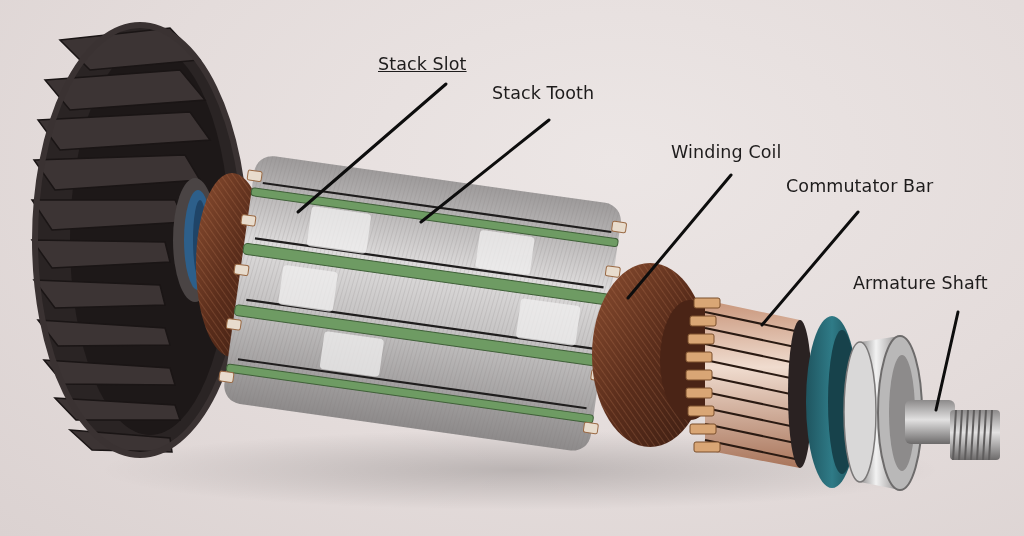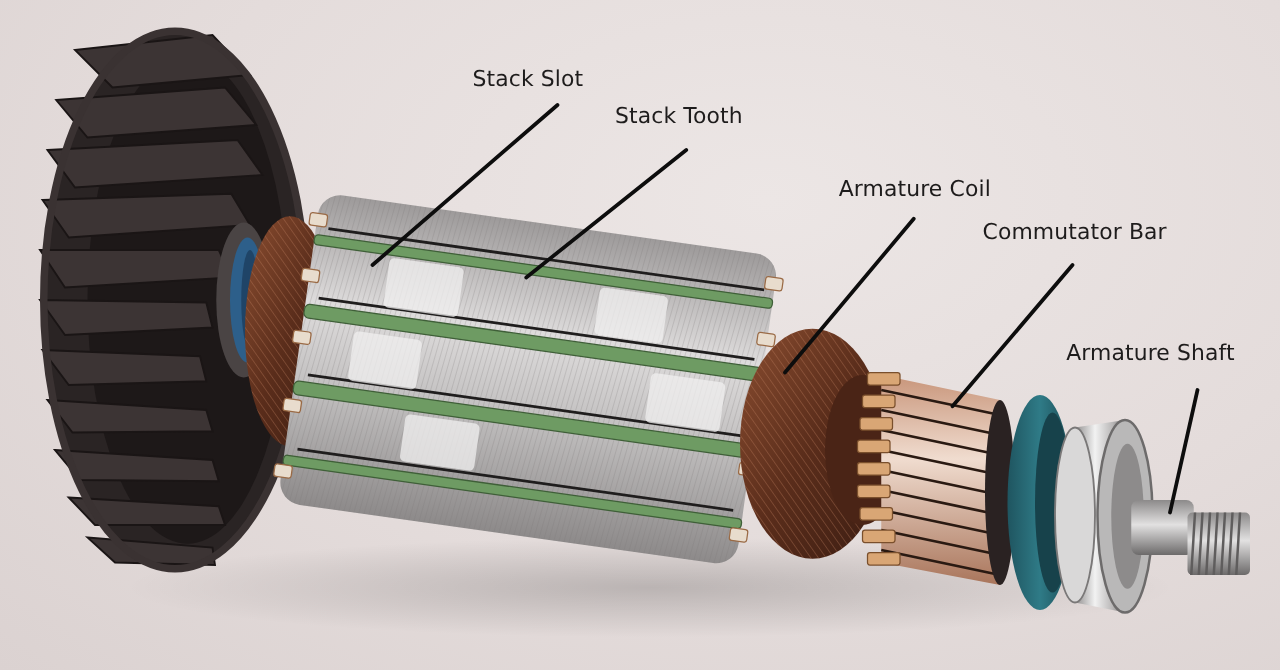--- a/index.html
+++ b/index.html
@@ -208,19 +208,19 @@
 
     <g id="leader-lines" stroke="#0d0d0d" stroke-width="3" stroke-linecap="round">
       <line x1="446" y1="84" x2="298" y2="212" stroke="#0d0d0d"></line>
       <line x1="549" y1="120" x2="421" y2="222" stroke="#0d0d0d"></line>
       <line x1="731" y1="175" x2="628" y2="298" stroke="#0d0d0d"></line>
       <line x1="858" y1="212" x2="762" y2="325" stroke="#0d0d0d"></line>
       <line x1="958" y1="312" x2="936" y2="410" stroke="#0d0d0d"></line>
     </g>
   </svg>
 
-  <div class="callout-label" style="left: 378px; top: 56px; color: rgb(30, 28, 28);">Stack Slot</div>
+  <div class="callout-label" style="left: 378px; top: 56px; color: rgb(30, 28, 28); text-decoration: underline;">Stack Slot</div>
   <div class="callout-label" style="left: 492px; top: 85px; color: rgb(30, 28, 28);">Stack Tooth</div>
-  <div class="callout-label" style="left: 671px; top: 144px; color: rgb(30, 28, 28);">Armature Coil</div>
+  <div class="callout-label" style="left: 671px; top: 144px; color: rgb(30, 28, 28);">Winding Coil</div>
   <div class="callout-label" style="left: 853px; top: 275px; color: rgb(30, 28, 28);">Armature Shaft</div>
   <div class="callout-label" style="left: 786px; top: 178px; color: rgb(30, 28, 28);">Commutator Bar</div>
 
 </div>
 
 </body></html>

